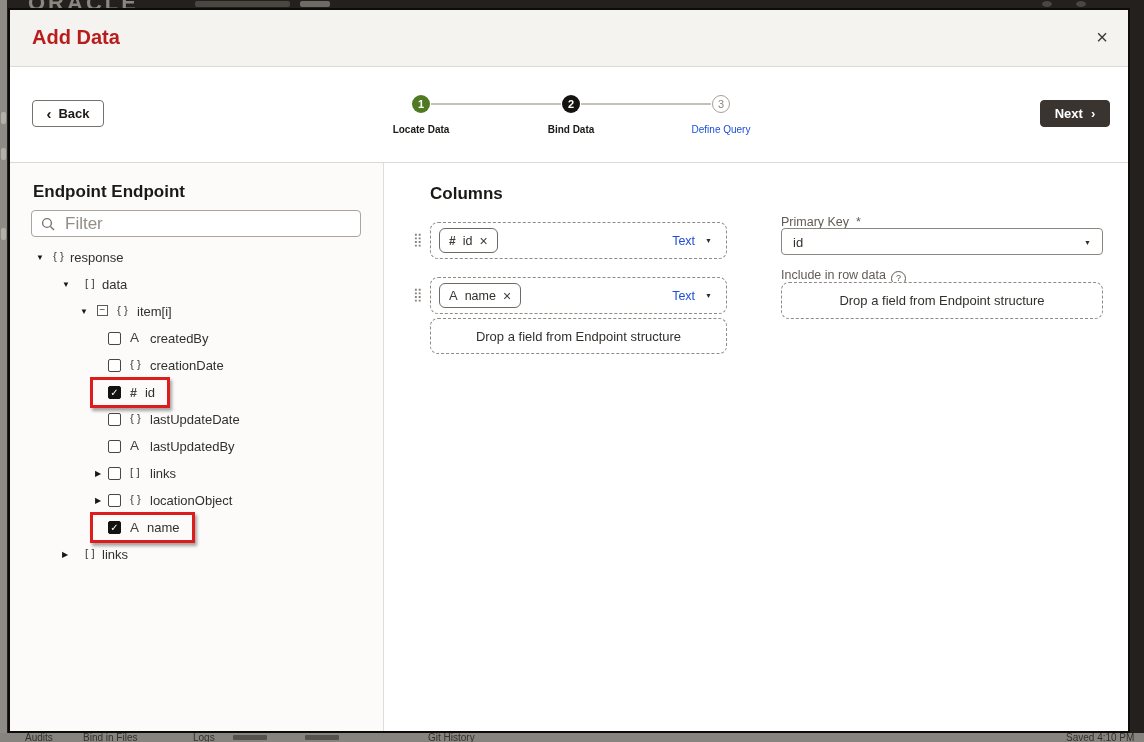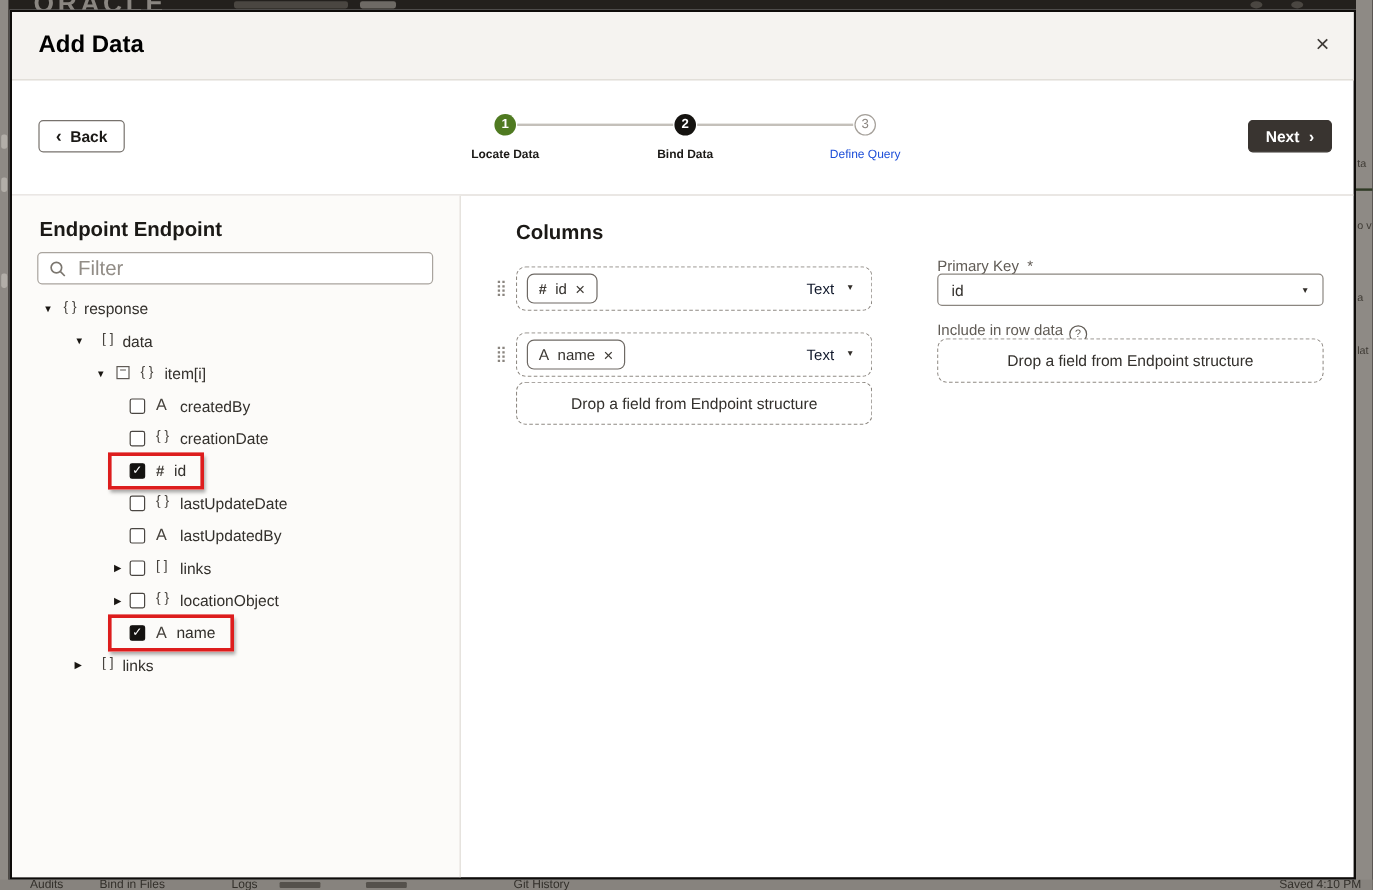--- a/index.html
+++ b/index.html
@@ -14,21 +14,21 @@
   .right-strip{left:1130px;top:0;width:14px;height:742px;}
   .right-strip .frag{position:absolute;left:1px;font-size:9px;color:#3f3b35;white-space:nowrap;}
   .right-strip .dline{position:absolute;left:0;top:157px;width:14px;height:2px;background:#2f3a25;}
   .bottom-strip{left:0;top:733px;width:1144px;height:9px;background:#87837e;}
   .bottom-strip .frag{position:absolute;top:0;font-size:10px;line-height:10px;color:#33302b;white-space:nowrap;}
   .bottom-strip .blob{position:absolute;top:2px;height:5px;background:#55514c;border-radius:1px;}
 
   
   .dialog{position:absolute;left:8px;top:8px;width:1122px;height:725px;background:#ffffff;border:2px solid #0e0c0a;box-sizing:border-box;}
   .dlg-header{position:absolute;left:0;top:0;right:0;height:56px;background:#f5f3f0;border-bottom:1px solid #dedad4;}
-  .dlg-title{position:absolute;left:22px;top:16px;font-size:20px;font-weight:bold;color:#000000;}
+  .dlg-title{position:absolute;left:22px;top:16px;font-size:20px;font-weight:bold;color:#b91c1c;}
   .dlg-close{position:absolute;right:20px;top:16px;font-size:20px;color:#3f3b37;cursor:pointer;line-height:22px;}
 
   
   .btn-back{position:absolute;left:22px;top:90px;width:72px;height:27px;background:#fff;border:1px solid #77726d;border-radius:4px;
     display:flex;align-items:center;justify-content:center;gap:7px;font-size:13px;font-weight:bold;color:#1b1916;cursor:pointer;box-sizing:border-box;}
   .btn-back .chev{font-size:15px;font-weight:bold;margin-top:-1px;}
   .btn-next{position:absolute;left:1030px;top:90px;width:70px;height:27px;background:#393430;border:1px solid #393430;border-radius:4px;
     display:flex;align-items:center;justify-content:center;gap:8px;font-size:13px;font-weight:bold;color:#fff;cursor:pointer;box-sizing:border-box;}
   .btn-next .chev{font-size:13px;font-weight:bold;}
 
@@ -76,21 +76,21 @@
   .drag-handle{position:absolute;left:403px;width:14px;font-size:13px;color:#8a857f;cursor:grab;line-height:14px;}
   .col-row{position:absolute;left:420px;width:297px;height:37px;border:1px dashed #8f8a84;border-radius:8px;box-sizing:border-box;background:#fff;}
   .chip{position:absolute;left:8px;top:5px;height:25px;border:1px solid #6e6964;border-radius:6px;background:#fff;
     display:inline-flex;align-items:center;gap:7px;padding:0 9px;box-sizing:border-box;cursor:grab;}
   .chip .c-icon{font-size:12px;color:#3f3b36;}
   .chip .c-icon.num{font-weight:bold;}
   .chip .c-icon.str{font-size:13px;}
   .chip .c-label{font-size:12.5px;color:#33302c;}
   .chip .c-close{font-size:14px;color:#3f3b36;cursor:pointer;line-height:14px;}
   .type-dd{position:absolute;right:14px;top:0;height:35px;display:flex;align-items:center;gap:10px;cursor:pointer;}
-  .type-dd .t-text{font-size:12.5px;color:#0f172a;}
+  .type-dd .t-text{font-size:12.5px;color:#1d4ed8;}
   .caret{font-size:7px;color:#312d28;}
   .drop-zone{position:absolute;border:1px dashed #8f8a84;border-radius:8px;box-sizing:border-box;background:#fff;
     display:flex;align-items:center;justify-content:center;font-size:13px;color:#33302c;}
   .dz-cols{left:420px;top:308px;width:297px;height:36px;}
   .dz-row{left:771px;top:272px;width:322px;height:37px;}
 
   
   .field-label{position:absolute;font-size:12.5px;color:#605b55;}
   .pk-select{position:absolute;left:771px;top:218px;width:322px;height:27px;border:1px solid #8b8680;border-radius:4px;background:#fff;box-sizing:border-box;cursor:pointer;}
   .pk-value{position:absolute;left:11px;top:6px;font-size:13px;color:#33302c;}
@@ -107,27 +107,20 @@
   <div class="top-blob" style="left:300px;width:30px;background:#6e6a65;"></div>
   <div class="top-blob" style="left:1042px;width:10px;border-radius:50%;"></div>
   <div class="top-blob" style="left:1076px;width:10px;border-radius:50%;"></div>
 
   <div class="edge-strip left-strip">
     <span class="mini" style="top:112px;"></span>
     <span class="mini" style="top:148px;"></span>
     <span class="mini" style="top:228px;"></span>
   </div>
 
-  <div class="edge-strip right-strip">
-    <span class="dline"></span>
-  <span class="frag" style="top: 131px;">ta</span>
-      <span class="frag" style="top: 183px;">o v</span>
-      <span class="frag" style="top: 243px;">a</span>
-      <span class="frag" style="top: 287px;">lat</span>
-    </div>
 
   <div class="edge-strip bottom-strip">
     <span class="blob" style="left:233px;width:34px;"></span>
     <span class="blob" style="left:305px;width:34px;"></span>
   <span class="frag" style="left: 25px;">Audits</span>
       <span class="frag" style="left: 83px;">Bind in Files</span>
       <span class="frag" style="left: 193px;">Logs</span>
       <span class="frag" style="left: 428px;">Git History</span>
       <span class="frag" style="left: 1066px;">Saved 4:10 PM</span>
     </div>

